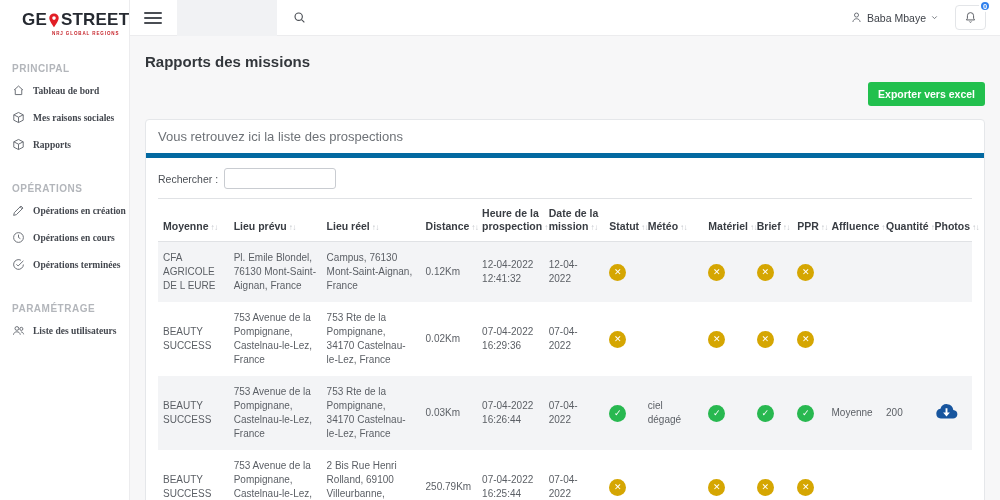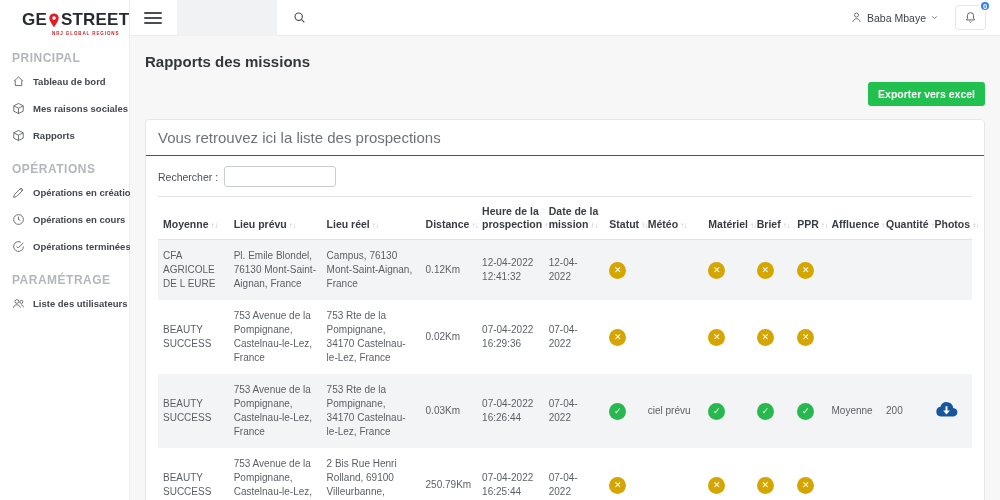--- a/index.html
+++ b/index.html
@@ -7,23 +7,23 @@
     font-family:"Liberation Sans","DejaVu Sans",sans-serif; }
   .app { display:flex; width:1000px; height:500px; }
 
   
   .sidebar { width:130px; flex-shrink:0; background:#fff; border-right:1px solid #ececee; }
   .logo-block { padding:10px 0 2px 22px; }
   .logo-row { display:flex; align-items:center; }
   .logo-txt { font-size:17px; font-weight:800; color:#262a31; letter-spacing:.2px; }
   .logo-pin { display:inline-flex; margin:0 1px; }
   .logo-tagline { font-size:4.5px; color:#c51f26; letter-spacing:.9px; margin:1px 0 0 30px; font-weight:700; }
-  .nav-section-label { font-size:12px; font-weight:700; color:#b3b6bb; letter-spacing:.5px; margin:13px 0 3px 12px; }
+  .nav-section-label { font-size:10px; font-weight:700; color:#b3b6bb; letter-spacing:.5px; margin:25px 0 3px 12px; }
   .nav-item { display:flex; align-items:center; gap:8px; padding:7px 4px 7px 12px;
-    font-size:9.5px; font-weight:700; color:#43474e; cursor:pointer; white-space:nowrap; }
+    font-size:9.5px; font-weight:700; color:#43474e; cursor:pointer; white-space:nowrap;font-family:Liberation Serif, serif; }
   .nav-icon { color:#6a6e75; display:flex; flex-shrink:0; }
   .nav-badge { background:#f59b22; color:#fff; font-size:8px; font-weight:700;
     padding:2px 4px; border-radius:3px; margin-left:3px; }
 
   
   .main-col { flex:1; display:flex; flex-direction:column; min-width:0; }
   .topbar { height:36px; background:#fff; border-bottom:1px solid #ececee;
     display:flex; align-items:center; padding:0 14px; flex-shrink:0; }
   .hamburger { width:18px; display:flex; flex-direction:column; gap:3px; cursor:pointer; }
   .hamburger i { height:2px; background:#4a4e54; border-radius:1px; }
@@ -41,21 +41,21 @@
     font-size:7.5px; font-weight:700; width:12px; height:12px; border-radius:50%;
     display:flex; align-items:center; justify-content:center; border:2px solid #fff; }
 
   .content { flex:1; background:#f7f7f8; padding:10px 15px 0; overflow:hidden; }
   .page-title { font-size:15px; font-weight:700; color:#33373c; margin:7px 0 12px; }
   .export-row { display:flex; justify-content:flex-end; margin:7px 0 13px; }
   .btn-export { background:#22c04e; color:#fff; font-size:10.5px; font-weight:700;
     border:none; border-radius:3px; padding:6px 10px; cursor:pointer; font-family:inherit; }
 
   .card { background:#fff; border:1px solid #e5e7ea; border-radius:4px; }
-  .card-header { padding:9px 12px; font-size:15px; color:#6e7277; border-bottom:1px solid #0369a1; }
+  .card-header { padding:9px 12px; font-size:13px; color:#6e7277; border-bottom:5px solid #0369a1; }
   .card-body { padding:10px 12px 0; }
   .controls { display:flex; justify-content:space-between; align-items:center;
     margin-bottom:9px; font-size:10.5px; color:#4a4e54; }
   .length { display:flex; align-items:center; gap:6px; }
   .select-box { position:relative; border:1px solid #c9ccd1; border-radius:3px;
     padding:4px 24px 4px 9px; font-size:10px; color:#4a4e54; cursor:pointer; background:#fff; }
   .carets { position:absolute; right:6px; top:50%; transform:translateY(-50%);
     display:flex; flex-direction:column; gap:2px; }
   .caret-up { width:0; height:0; border-left:3px solid transparent; border-right:3px solid transparent; border-bottom:4px solid #5a5e64; }
   .caret-down { width:0; height:0; border-left:3px solid transparent; border-right:3px solid transparent; border-top:4px solid #5a5e64; }
@@ -297,21 +297,21 @@
                   <td></td>
                 </tr>
                 <tr>
                   <td>BEAUTY SUCCESS</td>
                   <td>753 Avenue de la Pompignane, Castelnau-le-Lez, France</td>
                   <td>753 Rte de la Pompignane, 34170 Castelnau-le-Lez, France</td>
                   <td>0.03Km</td>
                   <td>07-04-2022 16:26:44</td>
                   <td>07-04-2022</td>
                   <td><span class="st done">✓</span></td>
-                  <td>ciel prévu</td>
+                  <td>ciel dégagé</td>
                   <td><span class="st done">✓</span></td>
                   <td><span class="st done">✓</span></td>
                   <td><span class="st done">✓</span></td>
                   <td>Moyenne</td>
                   <td>200</td>
                   <td><span class="dl-btn">
                       <svg viewBox="0 0 24 18" width="23" height="17">
                         <path fill="#17559e" d="M19.2 7.3A7 7 0 0 0 5.6 6 5.3 5.3 0 0 0 6 16.5h12.6a4.6 4.6 0 0 0 .6-9.2z"></path>
                         <path fill="#fff" d="M11 5.5h2v4.5h2.6L12 14.4 8.4 10H11z"></path>
                       </svg>

